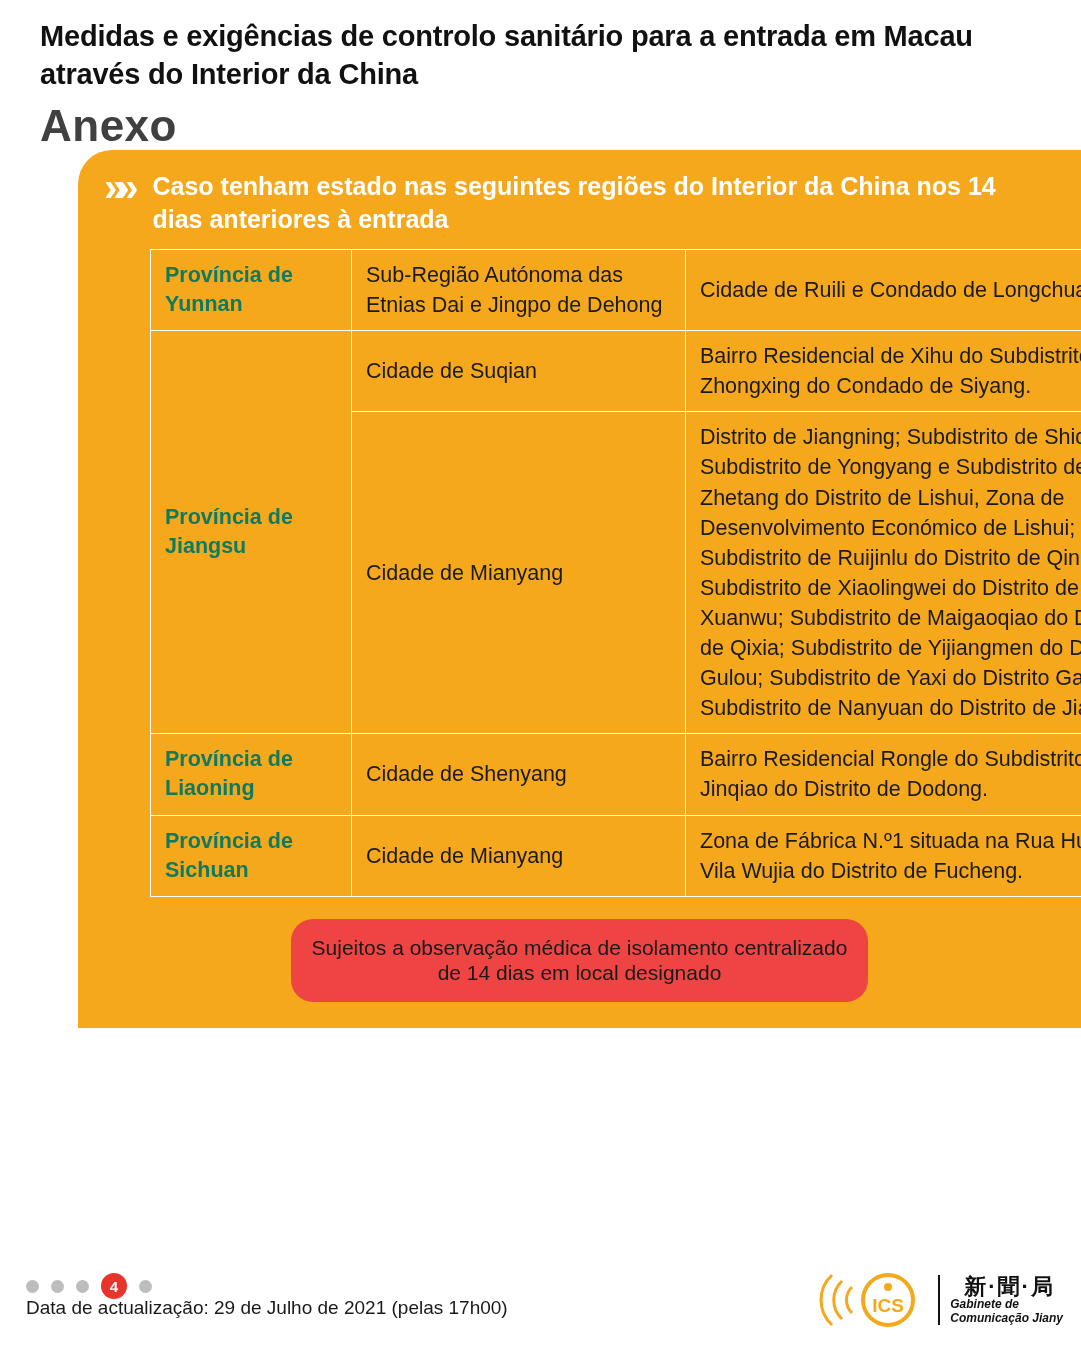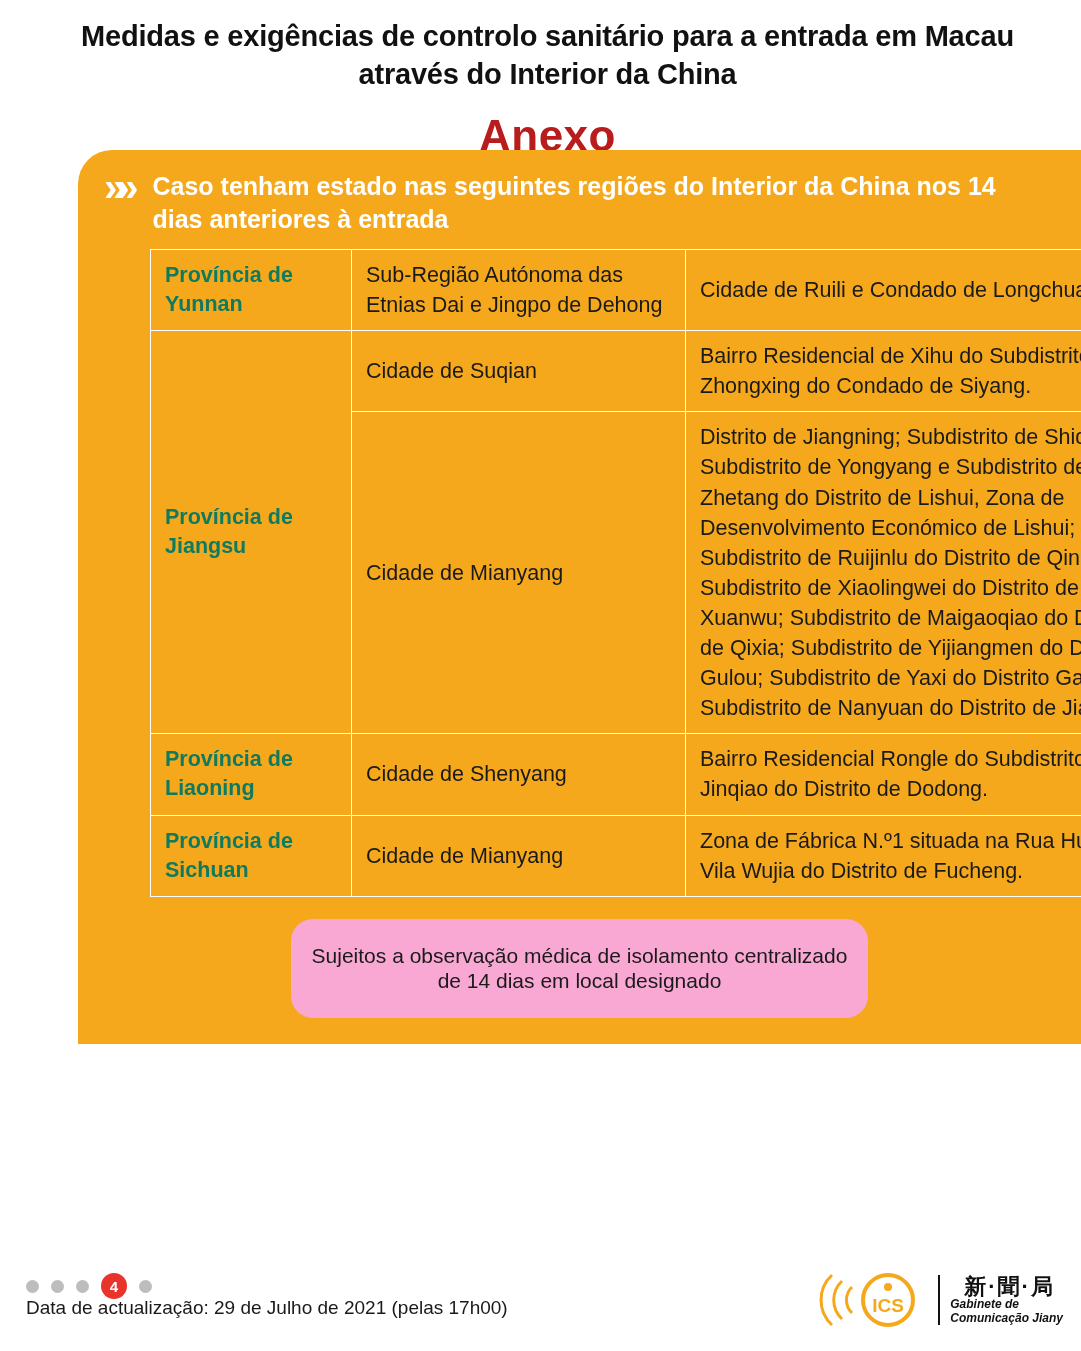--- a/index.html
+++ b/index.html
@@ -10,36 +10,36 @@
     width: 1081px;
     height: 1351px;
     background: #ffffff;
     font-family: "Liberation Sans", sans-serif;
     position: relative;
     overflow: hidden;
   }
 
   
   .header {
-    padding: 18px 40px 0 54px;
-    text-align: center;
+    padding: 18px 40px 0 40px;
+    text-align: left;
   }
   .header-title {
     font-size: 29px;
     font-weight: bold;
     color: #111111;
     line-height: 1.30;
     letter-spacing: -0.2px;
   }
   .header-subtitle {
     font-size: 44px;
     font-weight: bold;
-    color: #b91c1c;
+    color: #404040;
     line-height: 1.15;
-    margin-top: 18px;
+    margin-top: 8px;
     letter-spacing: 0.5px;
   }
 
   
   .card {
     position: absolute;
     left: 78px;
     top: 150px;
     width: 1003px;
     background: #f5a81c;
@@ -101,23 +101,23 @@
     width: 468px;
   }
   .tbl-wrap {
     padding: 0 30px 0 72px;
   }
 
   
   .note {
     margin: 22px auto 0 auto;
     width: 545px;
-    background: #f9a8d4;
+    background: #ef4444;
     border-radius: 22px;
-    padding: 24px 16px;
+    padding: 16px 16px;
     text-align: center;
     color: #1a1a1a;
     font-size: 21px;
     line-height: 1.22;
   }
 
   
   .purple {
     margin: 30px auto 0 auto;
     width: 880px;

